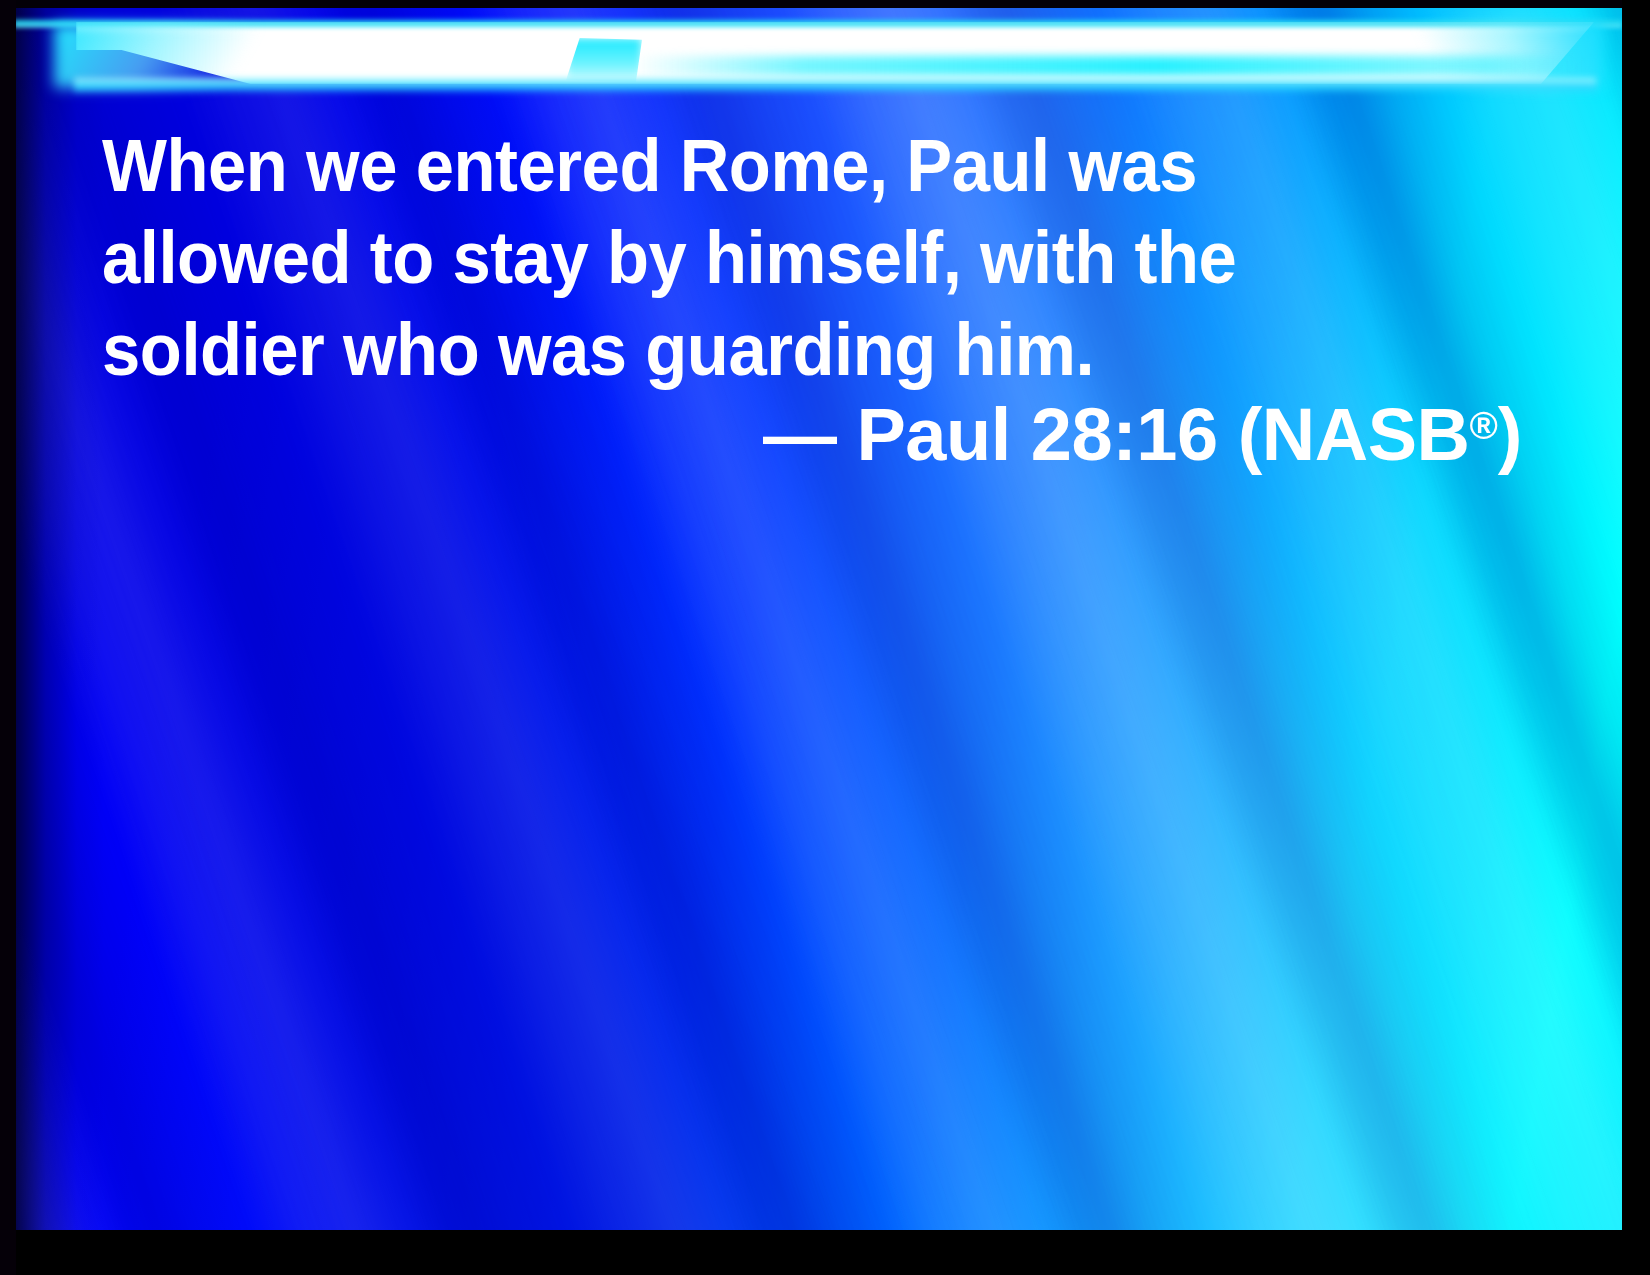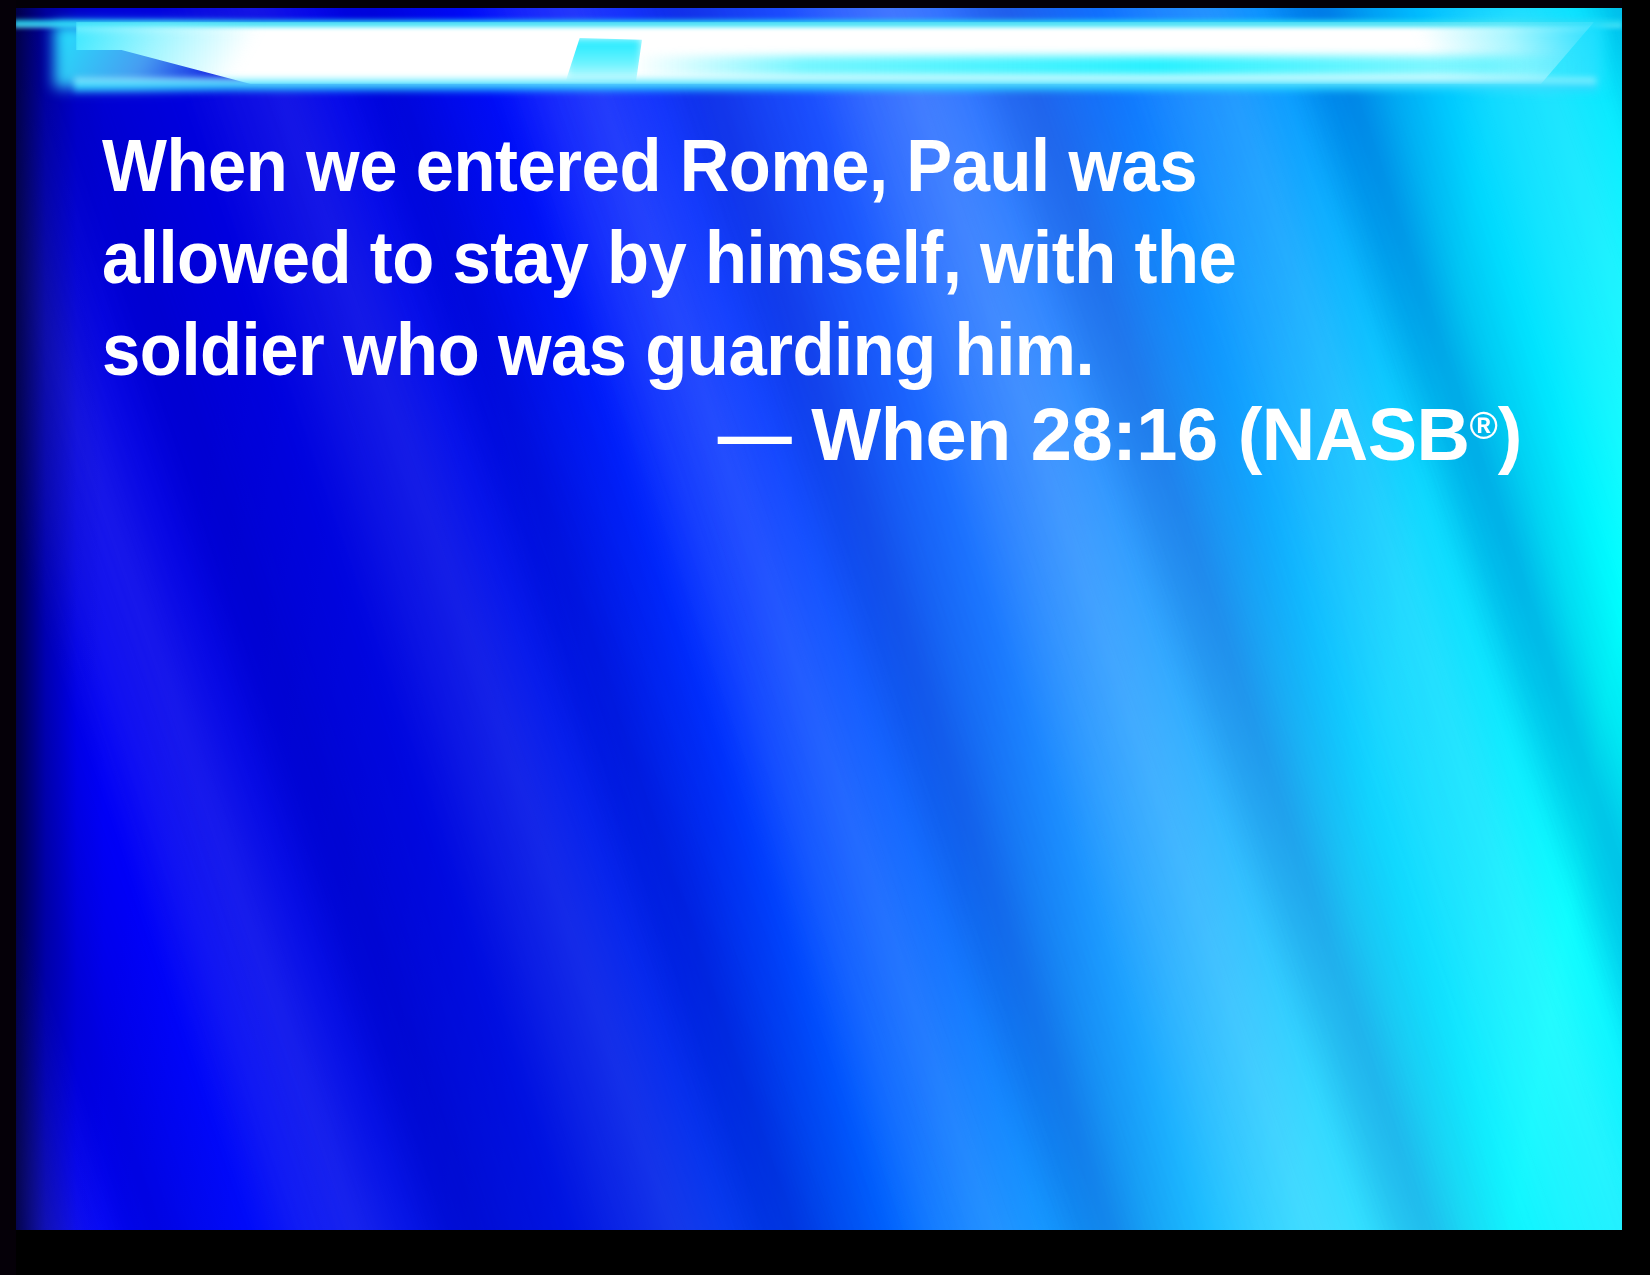--- a/index.html
+++ b/index.html
@@ -290,21 +290,21 @@
       <div class="header-cyanstreak"></div>
       <div class="header-notch"></div>
       <div class="header-bottomfade"></div>
     </div>
 
     <div class="verse-block">
       <p class="verse-text">When we entered Rome, Paul was allowed to stay by himself, with the soldier who was guarding him.</p>
     </div>
 
     <div class="attribution">
-      <span>—</span><span>&nbsp;</span><span>When 28:16</span><span>&nbsp;</span><span>(NASB</span><span class="reg">®</span><span>)</span>
+      <span>—</span><span>&nbsp;</span><span>Paul 28:16</span><span>&nbsp;</span><span>(NASB</span><span class="reg">®</span><span>)</span>
     </div>
 
   </div>
 
   <div class="frame">
     <div class="frame-top"></div>
     <div class="frame-bottom"></div>
     <div class="frame-left"></div>
     <div class="frame-right"></div>
   </div>

